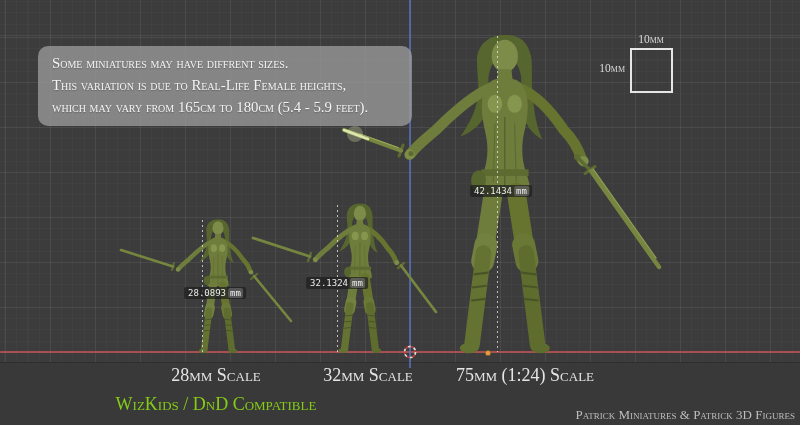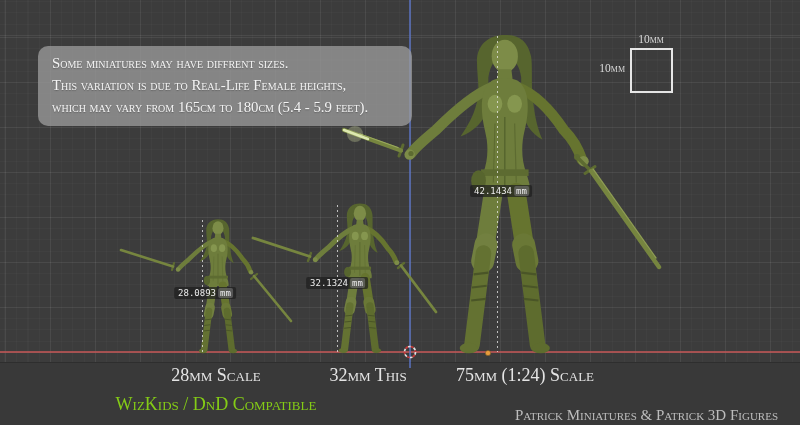--- a/index.html
+++ b/index.html
@@ -34,31 +34,31 @@
   
   .measure-line{position:absolute;width:1px;z-index:4;
     background-image:repeating-linear-gradient(to bottom, rgba(235,235,235,0.75) 0 2px, transparent 2px 5px);}
   .ml-28{left:202px;top:220px;height:132px;}
   .ml-32{left:337px;top:205px;height:147px;}
   .ml-75{left:497px;top:36px;height:316px;}
   .measure-label{position:absolute;transform:translate(-50%,-50%);z-index:5;white-space:nowrap;
     background:rgba(30,30,30,0.72);color:#ececec;font-family:"DejaVu Sans Mono",monospace;
     font-size:9px;padding:1px 3px 1px 4px;border-radius:2px;}
   .measure-label .unit{background:rgba(125,125,125,0.55);padding:0 2px;border-radius:2px;margin-left:2px;}
-  .lbl-28{left:205px;top:293px;text-align:center;}
+  .lbl-28{left:215px;top:293px;text-align:center;}
   .lbl-32{left:337px;top:283px;}
   .lbl-75{left:501px;top:191px;}
   
   .scale-title{position:absolute;transform:translateX(-50%);top:365px;color:#e4e4e4;
     font-variant:small-caps;font-size:18px;white-space:nowrap;z-index:2;}
   .st-28{left:216px;} .st-32{left:368px;} .st-75{left:525px;}
   .scale-sub{position:absolute;transform:translateX(-50%);left:216px;top:394px;color:#84cc16;
     font-variant:small-caps;font-size:18px;white-space:nowrap;z-index:2;}
-  .credit{position:absolute;right:22px;top:407px;color:#bdbdbd;font-variant:small-caps;
-    font-size:15px;z-index:2;}
+  .credit{position:absolute;right:5px;top:407px;color:#bdbdbd;font-variant:small-caps;
+    font-size:13px;z-index:2;}
 </style>
 </head>
 <body>
 
 <div class="stage">
 
   <div class="grid"></div>
   <div class="bottom-strip"></div>
   <div class="axis-x"></div>
   <div class="axis-z"></div>
@@ -159,17 +159,17 @@
   <div class="measure-line ml-28"></div>
   <div class="measure-line ml-32"></div>
   <div class="measure-line ml-75"></div>
 
   <div class="measure-label lbl-28"><span>28.0893</span><span class="unit">mm</span></div>
   <div class="measure-label lbl-32"><span>32.1324</span><span class="unit">mm</span></div>
   <div class="measure-label lbl-75"><span>42.1434</span><span class="unit">mm</span></div>
 
   <div class="scale-title st-28">28mm Scale</div>
   <div class="scale-sub">WizKids / DnD Compatible</div>
-  <div class="scale-title st-32">32mm This</div>
+  <div class="scale-title st-32">32mm Scale</div>
   <div class="scale-title st-75">75mm (1:24) Scale</div>
 
   <div class="credit">Patrick Miniatures &amp; Patrick 3D Figures</div>
 </div>
 
 </body></html>

